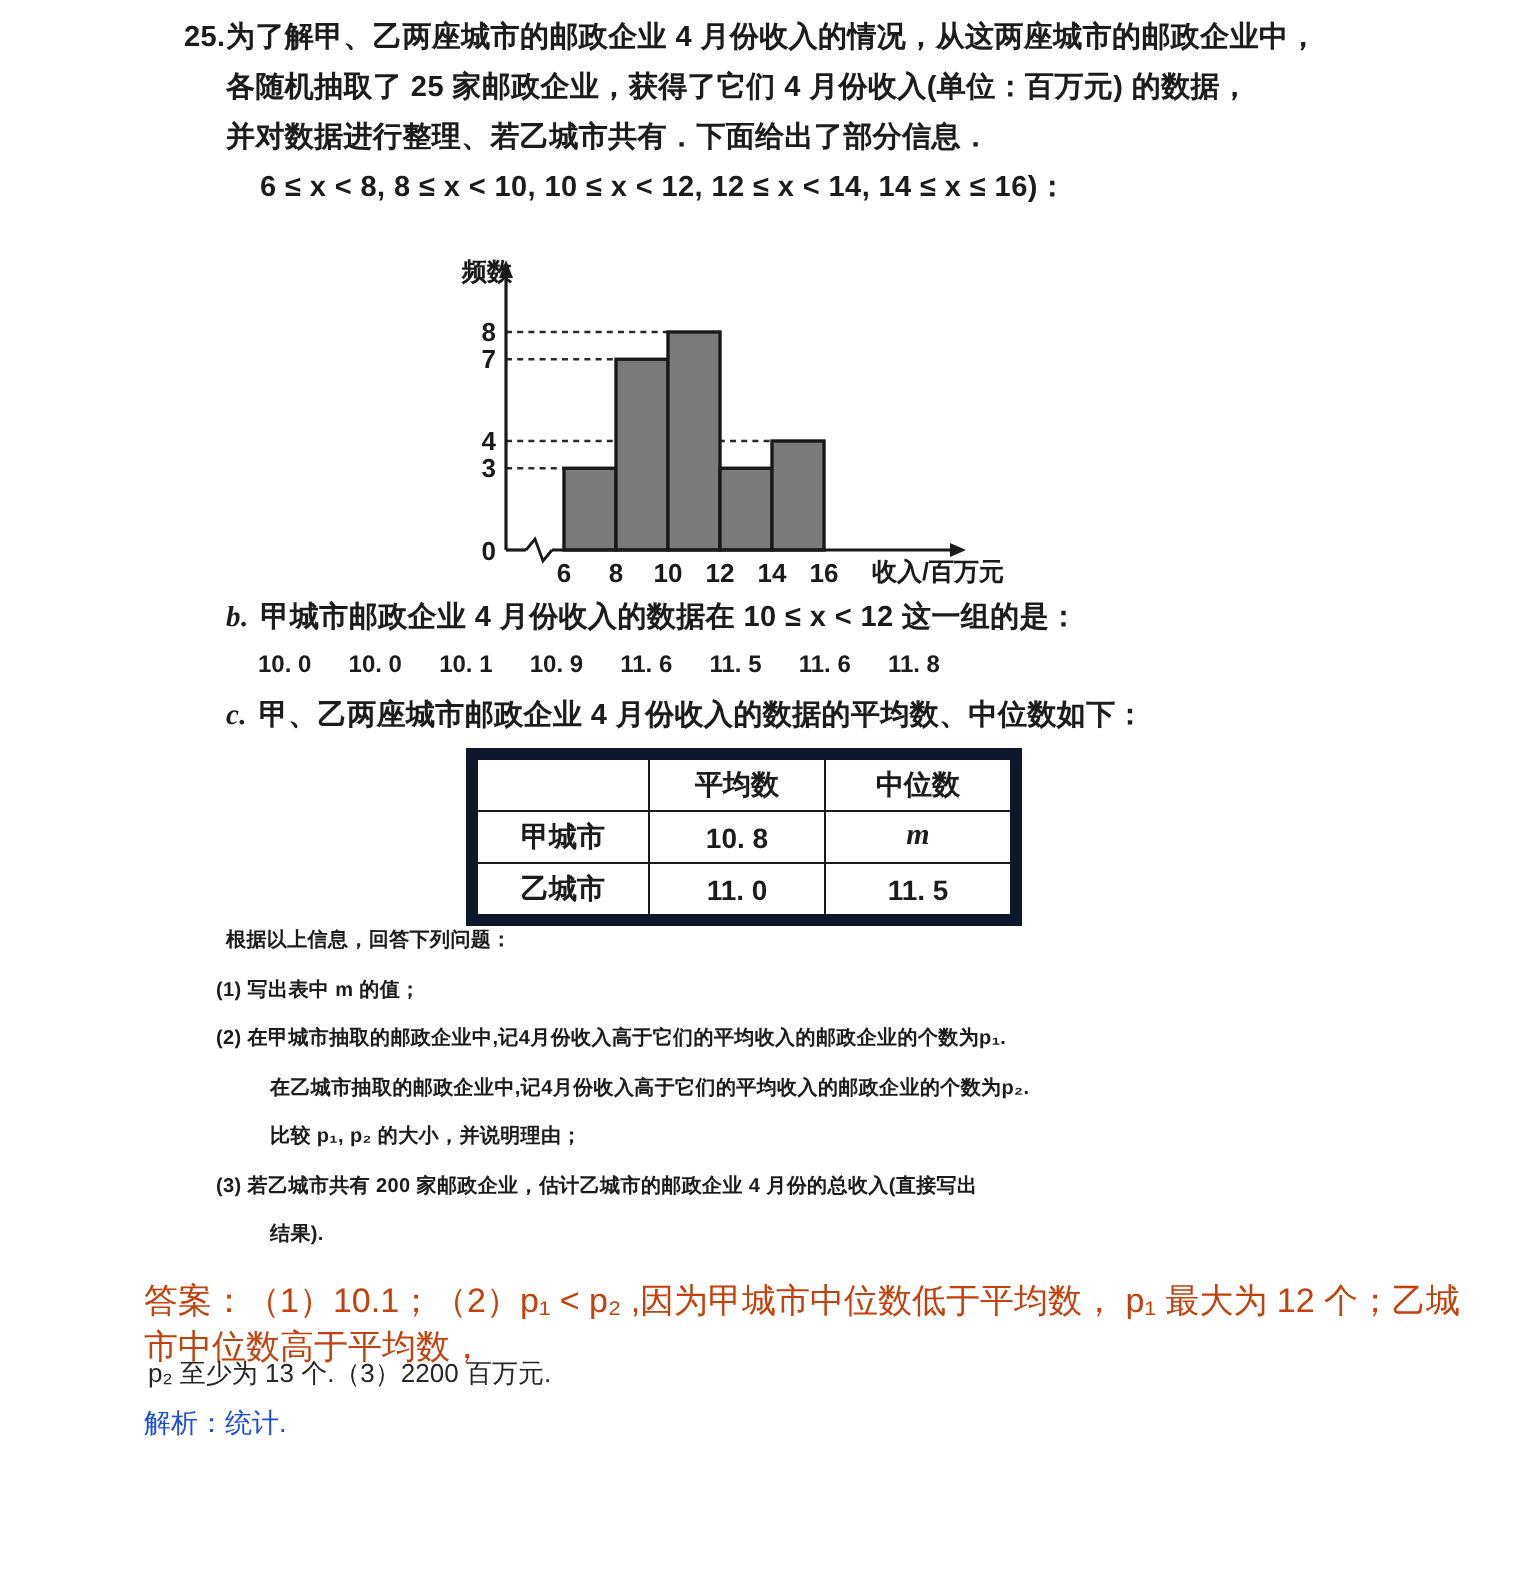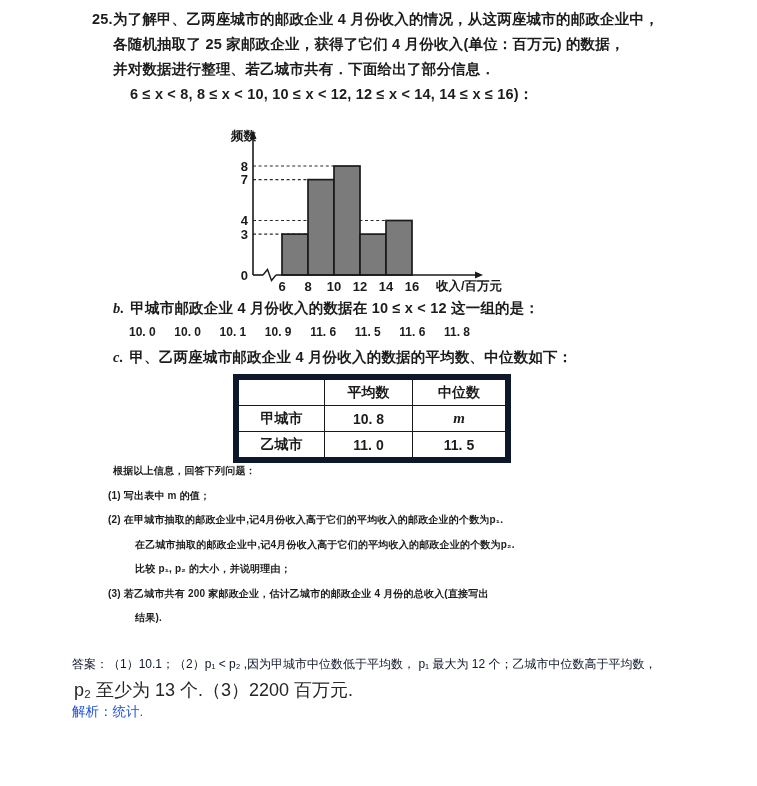--- a/index.html
+++ b/index.html
@@ -27,22 +27,22 @@
   table.stats{border:6px solid #0f172a;}
   .c0{width:85px;} .c1{width:87px;} .c2{width:92px;}
   .mval{font-style:italic;font-family:"Liberation Serif","DejaVu Serif",serif;font-size:15px;}
 
   
   .questions{position:absolute;left:108px;top:459px;width:600px;font-size:10px;font-weight:700;line-height:24.5px;letter-spacing:0.2px;}
   .questions .intro{padding-left:5px;}
   .questions .cont{padding-left:27px;}
 
   
-  .ans1{position:absolute;left:72px;top:656px;width:660px;font-size:12px;font-weight:400;color:#0f172a;}
-  .ans2{position:absolute;left:74px;top:678px;font-size:18px;font-weight:400;color:#262626;}
+  .ans1{position:absolute;left:72px;top:639px;width:660px;font-size:17px;font-weight:400;color:#c2410c;}
+  .ans2{position:absolute;left:74px;top:678px;font-size:13px;font-weight:400;color:#262626;}
   .analysis{position:absolute;left:72px;top:703px;font-size:13.5px;font-weight:400;}
   .red{color:#1d4ed8;}
 </style>
 </head>
 <body>
 
 <div class="page">
 
   <div class="problem">
     <div><span class="pnum">25.</span><span>为了解甲、乙两座城市的邮政企业 4 月份收入的情况，从这两座城市的邮政企业中，</span></div>

